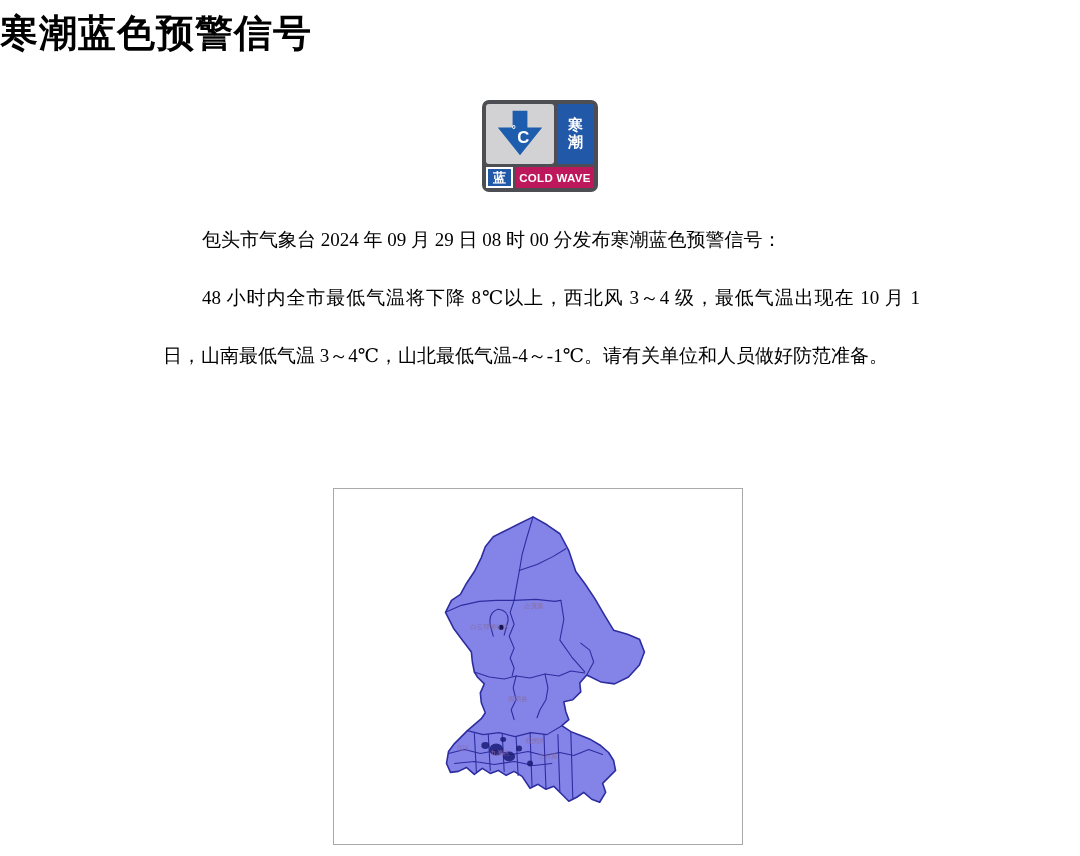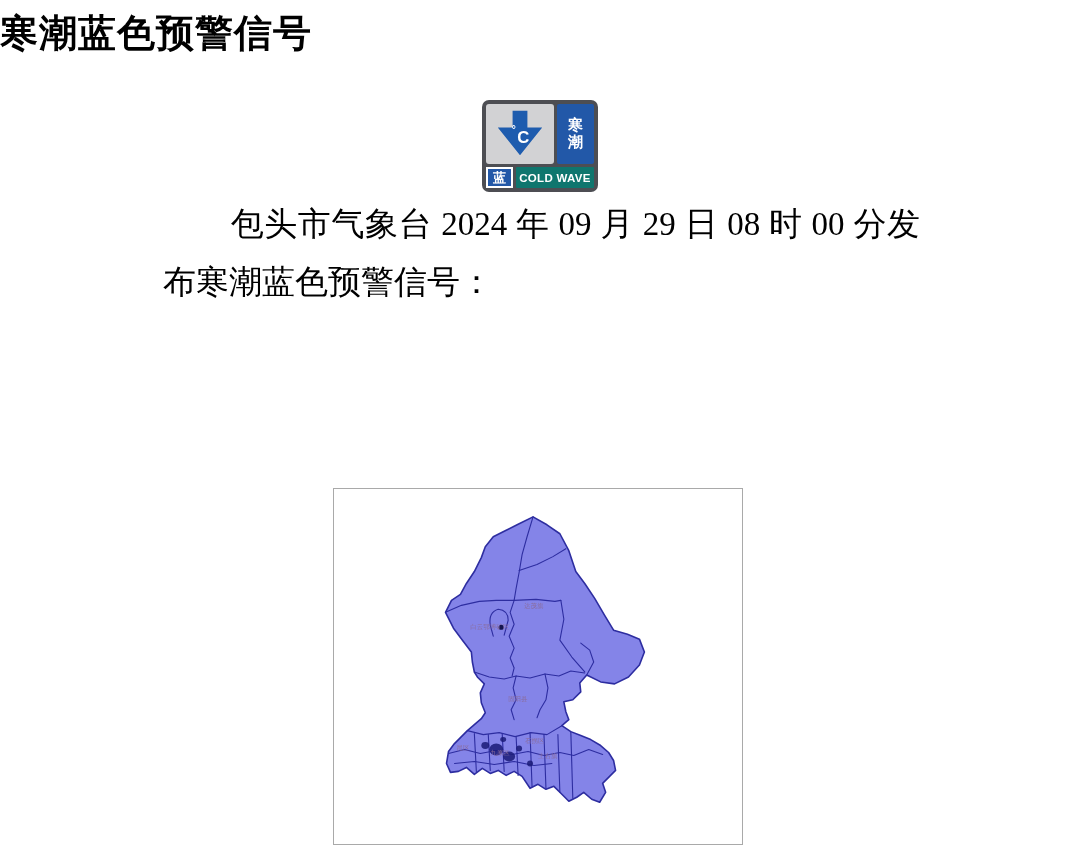--- a/index.html
+++ b/index.html
@@ -31,29 +31,29 @@
     display:flex;flex-direction:column;align-items:center;justify-content:center;
     font-weight:bold;font-size:15px;line-height:17px;
   }
   .bottom-row{grid-column:1/3;display:flex;gap:3px;}
   .level-cell{
     width:27px;background:#2258a8;border:2px solid #fff;box-sizing:border-box;
     color:#fff;font-weight:bold;font-size:13px;line-height:13px;
     display:flex;align-items:center;justify-content:center;
   }
   .en-cell{
-    flex:1;background:#0f766e;border-radius:1px;color:#fff;font-weight:bold;
+    flex:1;background:#be185d;border-radius:1px;color:#fff;font-weight:bold;
     font-size:11.5px;letter-spacing:0.3px;
     font-family:"Liberation Sans","DejaVu Sans",sans-serif;
     display:flex;align-items:center;justify-content:center;
   }
   
   .bodytext{
-    position:absolute;left:163px;top:195px;width:757px;
-    font-size:33px;line-height:58px;text-align:justify;
+    position:absolute;left:163px;top:211px;width:757px;
+    font-size:19px;line-height:58px;text-align:justify;
   }
   .bodytext p{margin:0;text-indent:2.05em;}
   
   .map-box{
     position:absolute;left:333px;top:488px;width:408px;height:355px;
     border:1px solid #a9a9a9;background:#fff;
   }
   .map-box svg{display:block;width:100%;height:100%;}
   .maplabel{
     font-family:"Liberation Sans","DejaVu Sans",sans-serif;
@@ -80,20 +80,21 @@
     </div>
     <div class="bottom-row">
       <div class="level-cell">蓝</div>
       <div class="en-cell">COLD WAVE</div>
     </div>
   </div>
 </div>
 
 <div class="bodytext">
   <p>包头市气象台 2024 年 09 月 29 日 08 时 00 分发布寒潮蓝色预警信号：</p>
+  <p>48 小时内全市最低气温将下降 8℃以上，西北风 3～4 级，最低气温出现在 10 月 1 日，山南最低气温 3～4℃，山北最低气温-4～-1℃。请有关单位和人员做好防范准备。</p>
 </div>
 
 <div class="map-box">
   <svg viewBox="0 0 410 357">
 
     <polygon points="200,28 214,36 227,45 236,62 243,83 252,95 262,110 272,127 281,142
               295,146 307,151 312,164 307,177 296,189 282,196 268,194 254,187
               247,195 248,204 240,212 231,214 233,224 236,232 229,238
               238,244 248,248 258,252 268,258 276,265 281,273 283,283
               276,290 270,296 273,305 267,315 259,312 251,305 244,310 236,314

